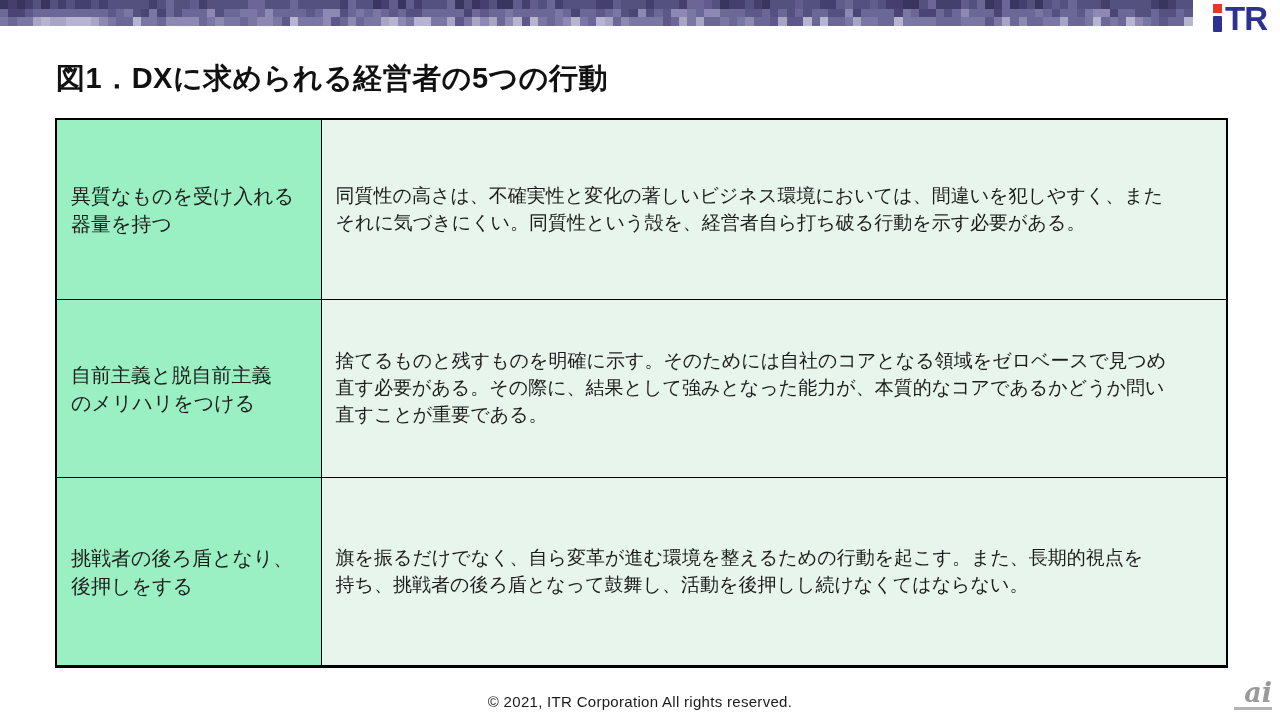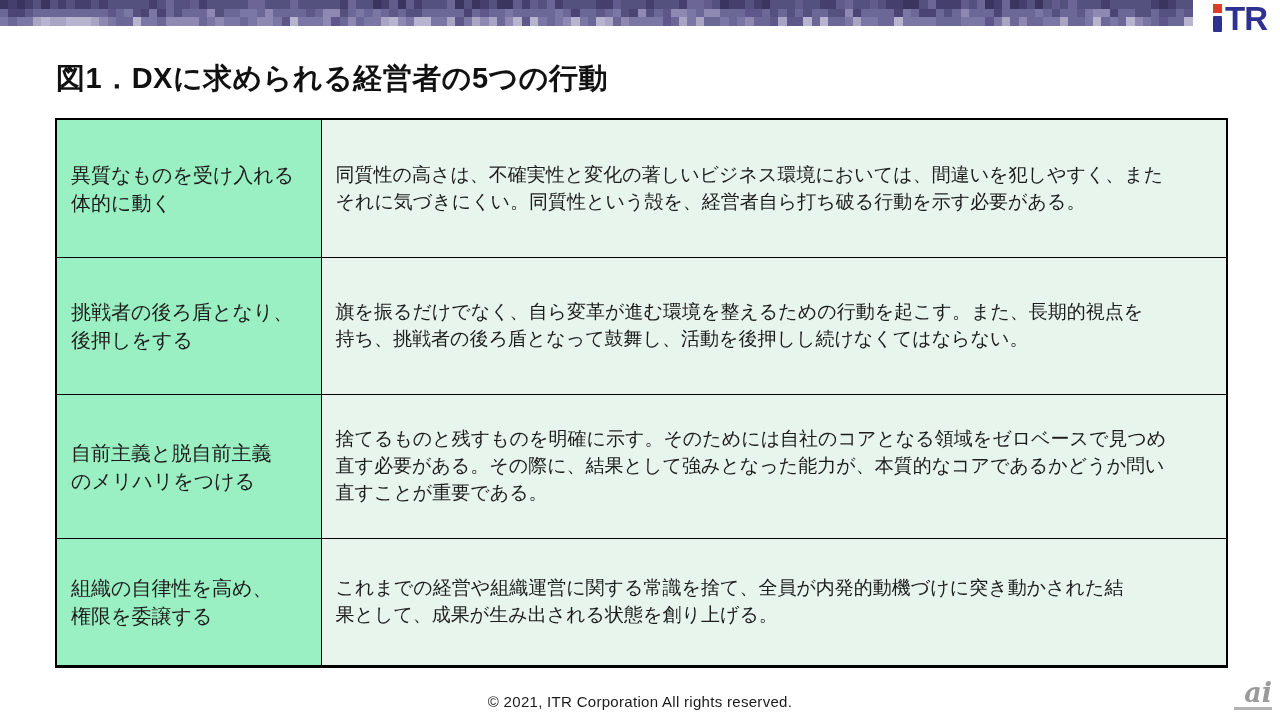--- a/index.html
+++ b/index.html
@@ -521,42 +521,36 @@
 <h1 class="slide-title">図1．DXに求められる経営者の5つの行動</h1>
 
 <table class="actions">
   <colgroup>
       <col class="col-title">
       <col class="col-desc">
     </colgroup>
   <tbody>
     <tr>
       <td class="cell-title">異質なものを受け入れる
-体的に動く</td>
+器量を持つ</td>
       <td class="cell-desc">同質性の高さは、不確実性と変化の著しいビジネス環境においては、間違いを犯しやすく、また
 それに気づきにくい。同質性という殻を、経営者自ら打ち破る行動を示す必要がある。</td>
-    </tr>
-    <tr>
-      <td class="cell-title">挑戦者の後ろ盾となり、
-後押しをする</td>
-      <td class="cell-desc">旗を振るだけでなく、自ら変革が進む環境を整えるための行動を起こす。また、長期的視点を
-持ち、挑戦者の後ろ盾となって鼓舞し、活動を後押しし続けなくてはならない。</td>
     </tr>
     <tr>
       <td class="cell-title">自前主義と脱自前主義
 のメリハリをつける</td>
       <td class="cell-desc">捨てるものと残すものを明確に示す。そのためには自社のコアとなる領域をゼロベースで見つめ
 直す必要がある。その際に、結果として強みとなった能力が、本質的なコアであるかどうか問い
 直すことが重要である。</td>
     </tr>
     <tr>
-      <td class="cell-title">組織の自律性を高め、
-権限を委譲する</td>
-      <td class="cell-desc">これまでの経営や組織運営に関する常識を捨て、全員が内発的動機づけに突き動かされた結
-果として、成果が生み出される状態を創り上げる。</td>
+      <td class="cell-title">挑戦者の後ろ盾となり、
+後押しをする</td>
+      <td class="cell-desc">旗を振るだけでなく、自ら変革が進む環境を整えるための行動を起こす。また、長期的視点を
+持ち、挑戦者の後ろ盾となって鼓舞し、活動を後押しし続けなくてはならない。</td>
     </tr>
   </tbody>
 </table>
 
 <div class="footer">© 2021, ITR Corporation All rights reserved.</div>
 
 <div class="watermark">
   <div class="ai">ai</div>
   <div class="sub"></div>
 </div>

